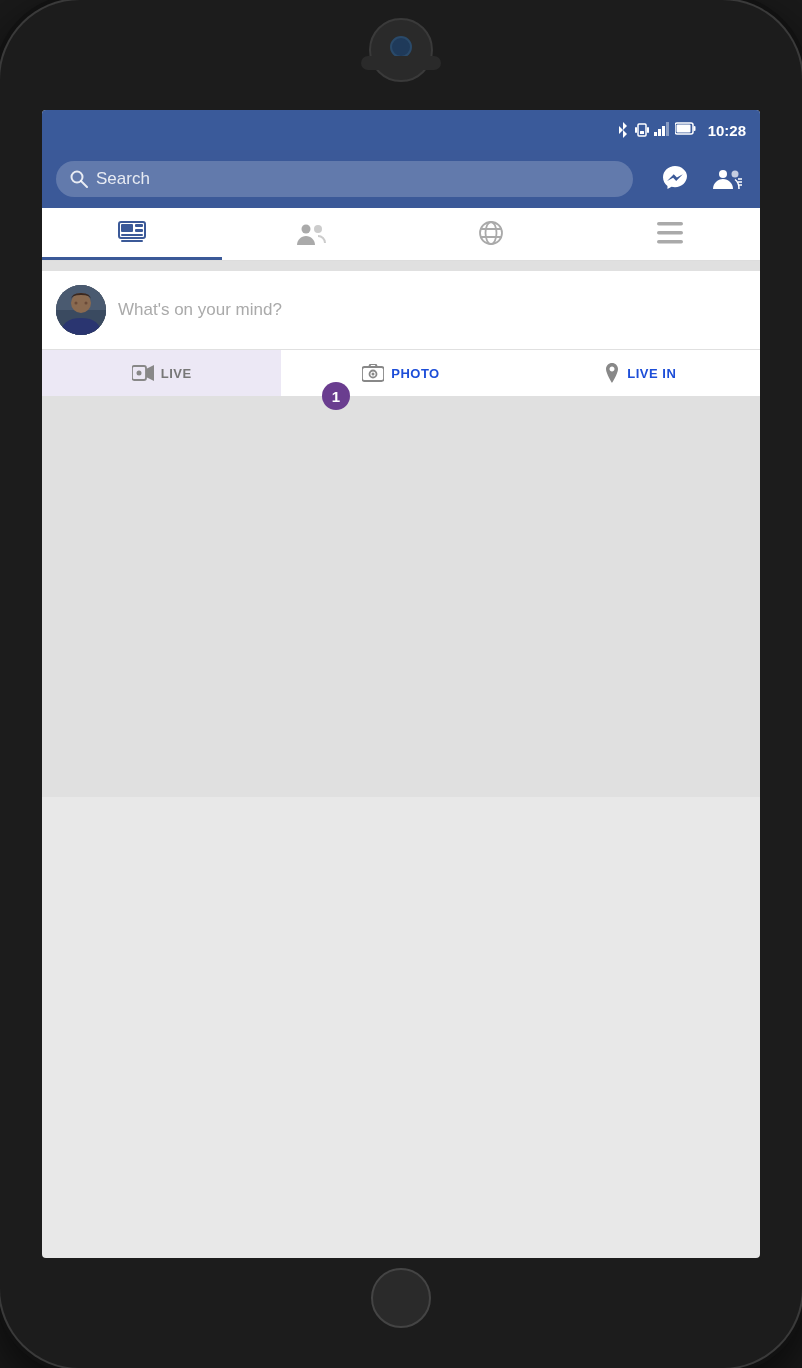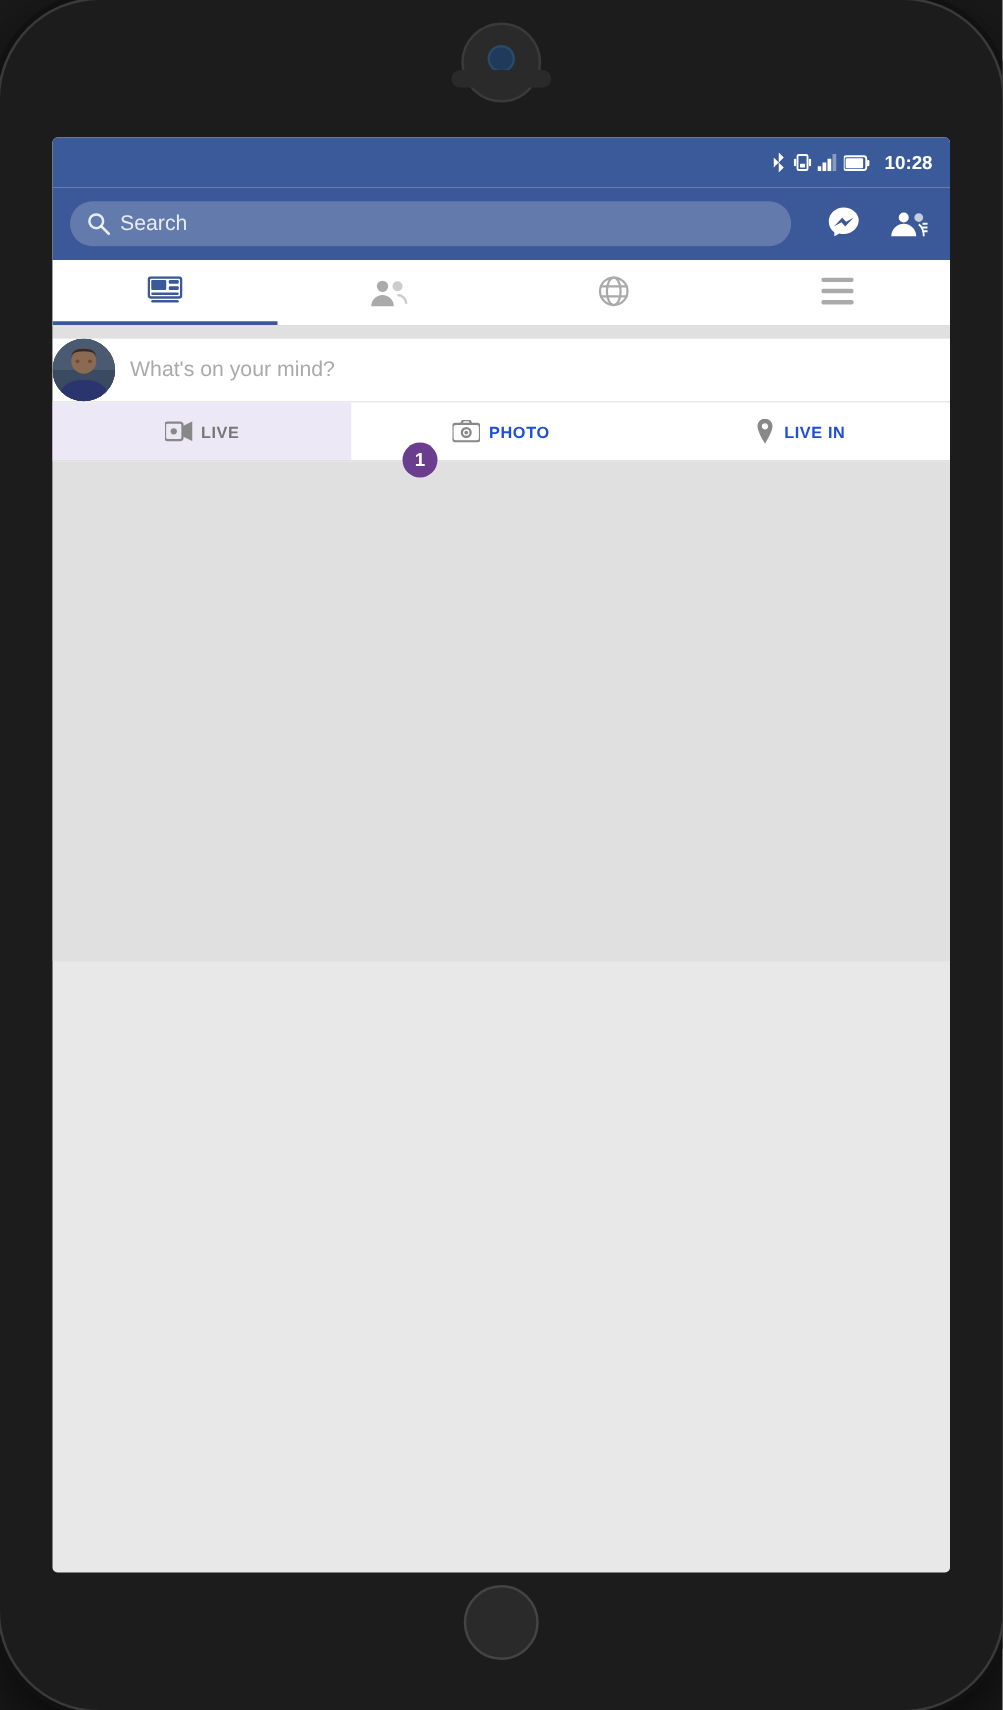--- a/index.html
+++ b/index.html
@@ -82,21 +82,20 @@
       height: 40px;
       display: flex;
       align-items: center;
       justify-content: flex-end;
       padding: 0 14px;
       gap: 6px;
     }
 
     .status-icons {
       display: flex;
-      align-items: center;
       gap: 5px;
       color: white;
       font-size: 13px;
     }
 
     .status-time {
       color: white;
       font-size: 15px;
       font-weight: bold;
       margin-left: 6px;
@@ -165,21 +164,21 @@
 
     
     .divider-gray {
       background: #e0e0e0;
       height: 10px;
     }
 
     
     .compose-area {
       background: white;
-      padding: 0;
+      padding: 14px;
       display: flex;
       align-items: center;
       gap: 12px;
       border-bottom: 1px solid #e0e0e0;
     }
 
     .user-avatar {
       width: 50px;
       height: 50px;
       border-radius: 50%;

